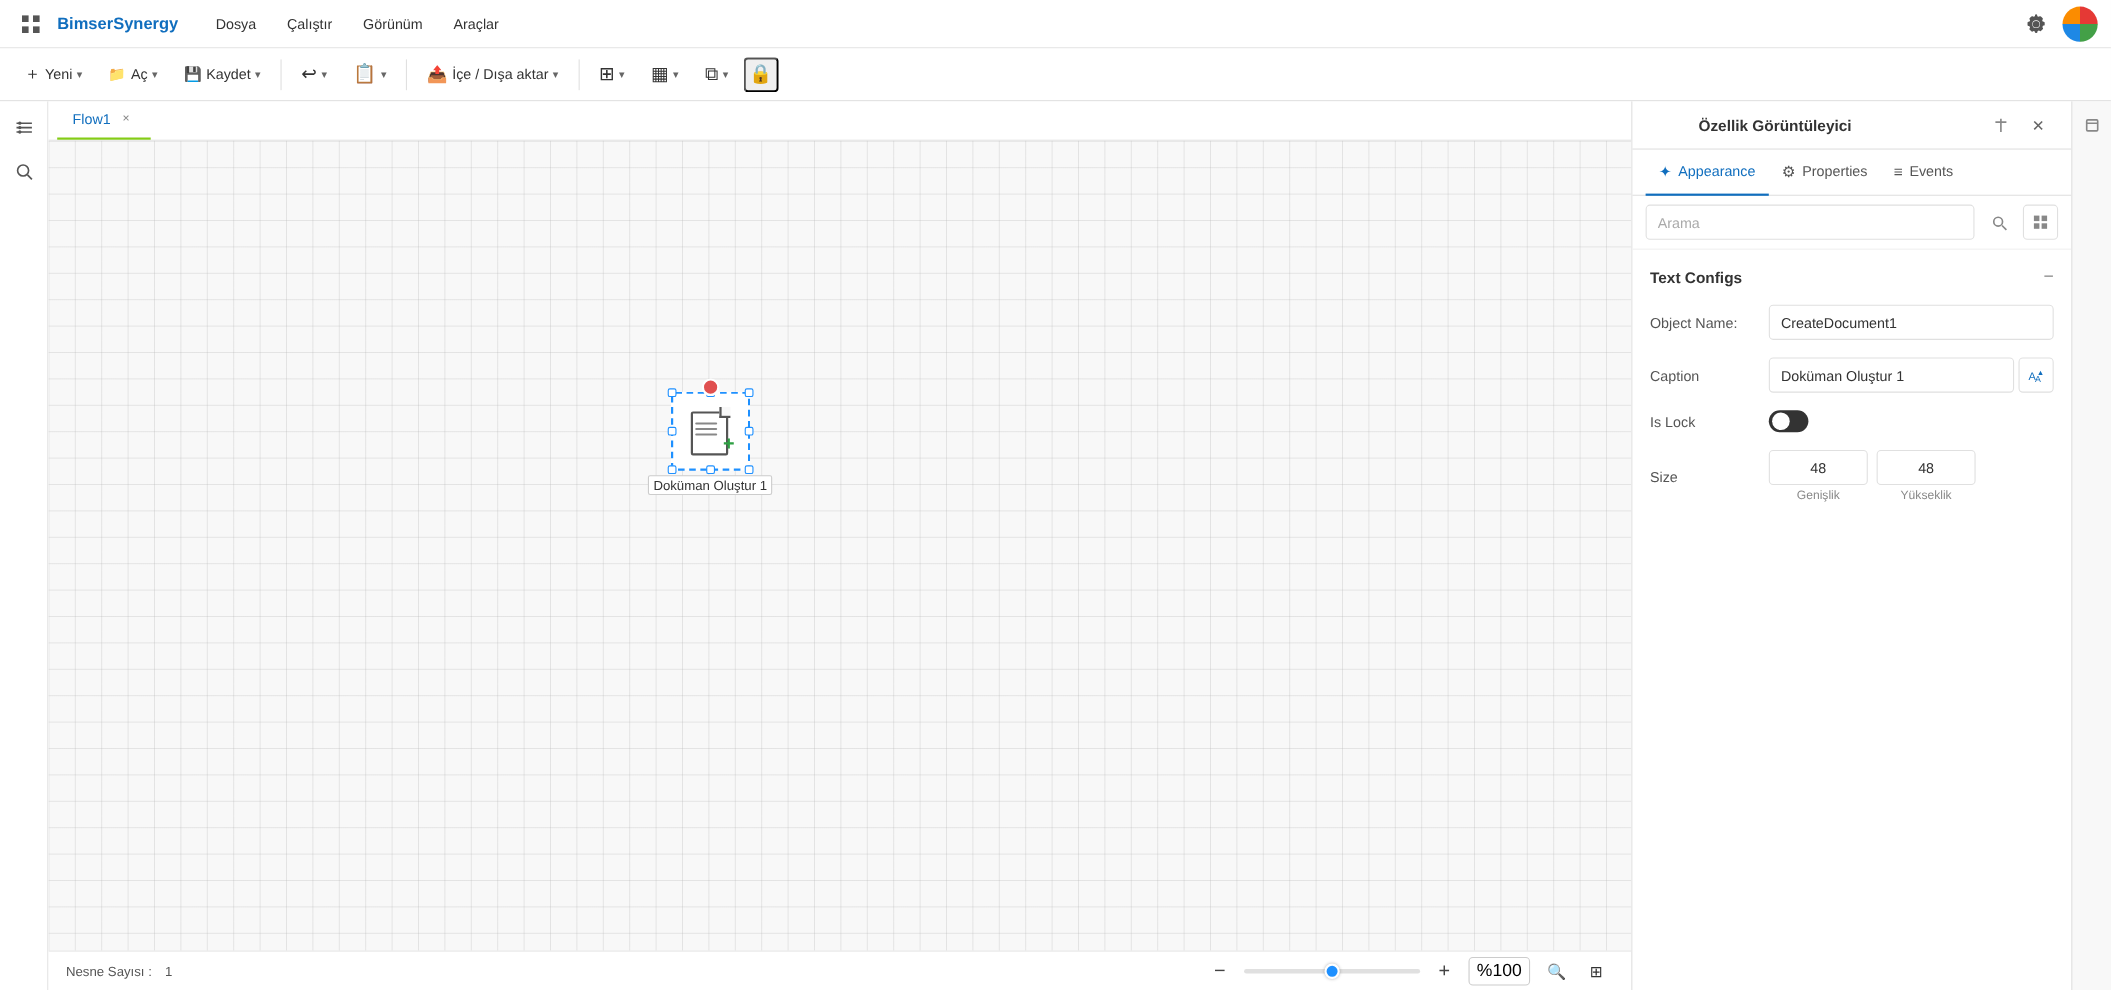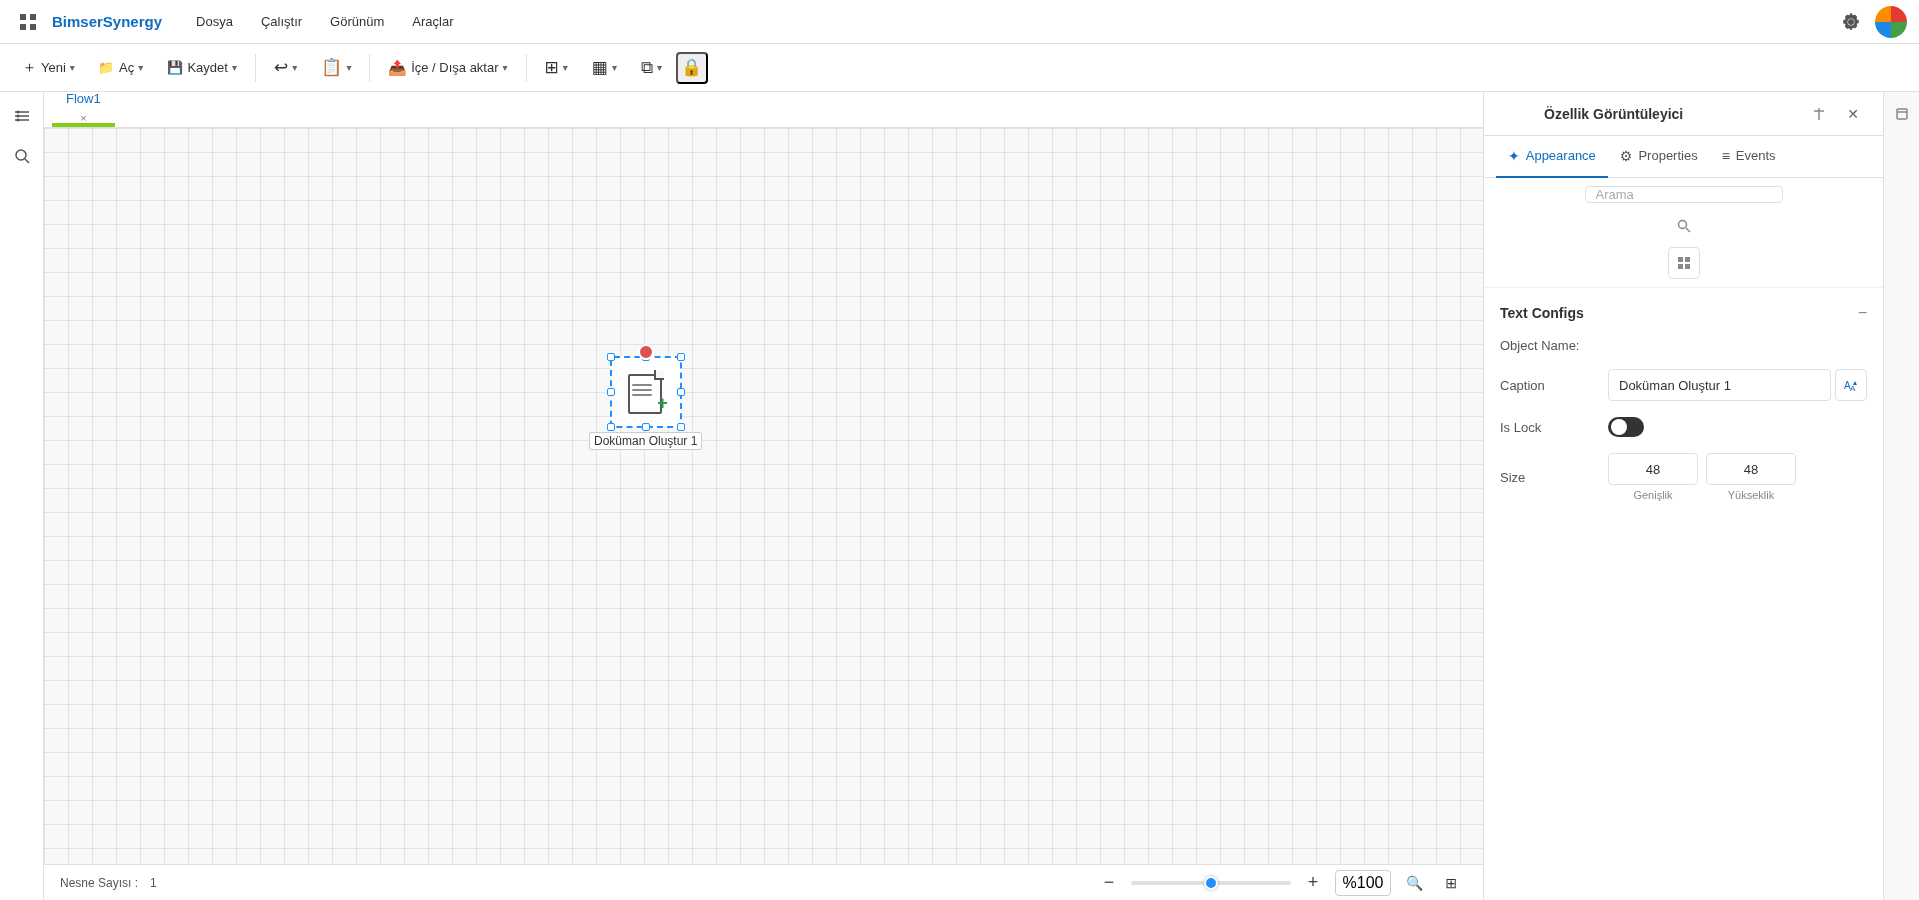--- a/index.html
+++ b/index.html
@@ -85,21 +85,21 @@
     .tab-bar {
       height: 36px; background: #fff; display: flex; align-items: flex-end;
       border-bottom: 1px solid #e0e0e0; padding: 0 8px; flex-shrink: 0;
     }
     .tab {
       display: flex; align-items: center; gap: 6px;
       padding: 0 14px 0 14px; height: 36px; cursor: pointer;
       font-size: 13px; color: #333; border-bottom: 2px solid transparent;
       position: relative;
     }
-    .tab.active { border-bottom: 4px solid #84cc16; color: #106ebe; flex-direction: column; }
+    .tab.active { border-bottom: 2px solid #84cc16; color: #106ebe; }
     .tab-close {
       font-size: 11px; color: #888; cursor: pointer;
       width: 16px; height: 16px; display: flex; align-items: center; justify-content: center;
       border-radius: 50%;
     }
 
     .canvas {
       flex: 1; overflow: hidden; position: relative;
       background-color: #f8f8f8;
       background-image: 
@@ -210,21 +210,21 @@
       display: flex; align-items: center; gap: 6px;
       padding: 0 12px; height: 42px; cursor: pointer;
       font-size: 13px; color: #555; border-bottom: 2px solid transparent;
     }
     .panel-tab.active { border-bottom: 2px solid #106ebe; color: #106ebe; }
     .panel-tab-icon { font-size: 14px; }
 
     
     .panel-search {
       padding: 8px 12px; border-bottom: 1px solid #f0f0f0;
-      display: flex; align-items: center; gap: 6px; flex-direction: column;
+      display: flex; align-items: center; gap: 6px;
     }
     .search-input {
       flex: 1; height: 32px; border: 1px solid #e0e0e0; border-radius: 4px;
       padding: 0 10px; font-size: 13px; color: #333; outline: none;
     }
     .search-input::placeholder { color: #aaa; }
     .search-icon-btn {
       width: 32px; height: 32px; display: flex; align-items: center; justify-content: center;
       cursor: pointer; color: #666; font-size: 14px;
     }
@@ -528,20 +528,21 @@
 
     <div class="panel-content">
 
       <div class="section-header">
         <span class="section-title">Text Configs</span>
         <span class="section-collapse">−</span>
       </div>
 
       <div class="form-row">
         <span class="form-label">Object Name:</span>
+        <input class="form-input" type="text" value="CreateDocument1" style="">
       </div>
 
       <div class="form-row">
         <span class="form-label">Caption</span>
         <div class="form-input-with-btn">
           <input class="form-input" type="text" value="Doküman Oluştur 1" style="">
           <div class="input-btn">
             <svg width="16" height="16" viewBox="0 0 16 16" fill="none" stroke="#106ebe" stroke-width="1.3">
               <text x="1" y="12" font-size="10" fill="#106ebe" stroke="none" font-family="Arial">A</text>
               <text x="7" y="14" font-size="8" fill="#106ebe" stroke="none" font-family="Arial">A</text>

